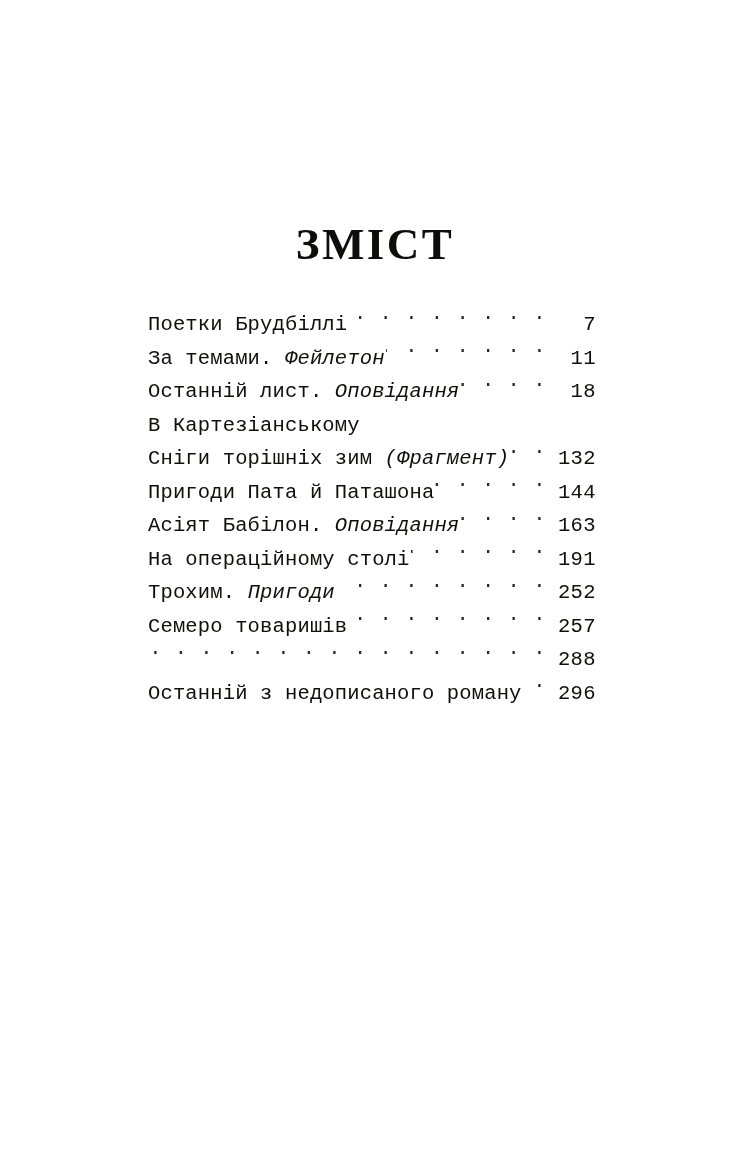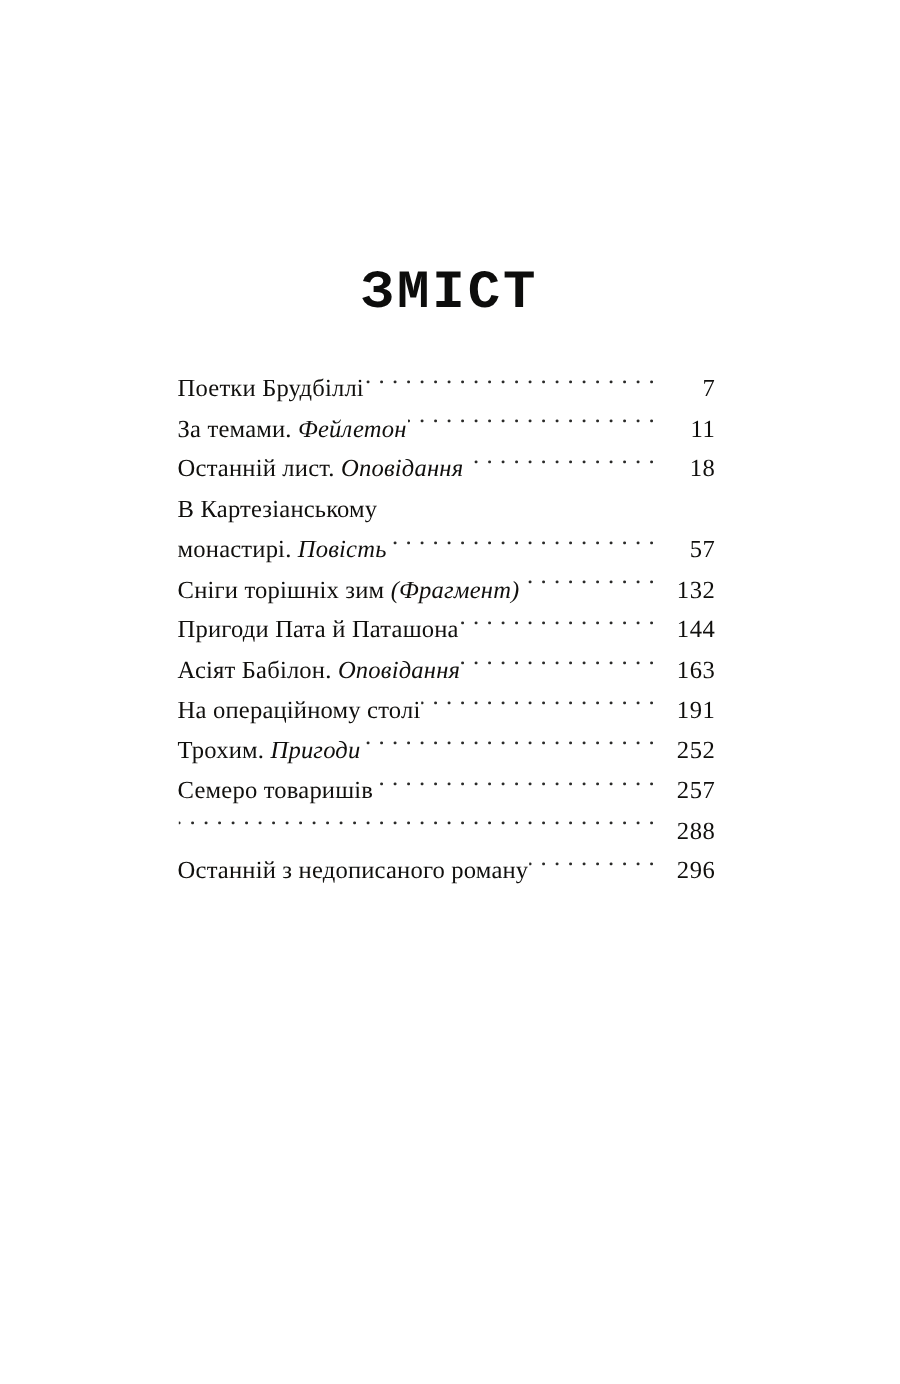--- a/index.html
+++ b/index.html
@@ -24,34 +24,35 @@
     background: #ffffff;
   }
 
   
   .toc-title {
     position: absolute;
     top: 192px;
     left: 0;
     width: 750px;
     text-align: center;
-    font-family: Liberation Mono, monospace;
+    font-family: Liberation Serif, serif;
     font-size: 45px;
     font-weight: 700;
     letter-spacing: 2.5px;
     line-height: 1;
     color: #0d0d0c;
   }
 
   
   .toc-list {
     position: absolute;
     top: 308px;
     left: 148px;
     width: 448px;
+    font-family: Liberation Mono, monospace;
   }
 
   .toc-entry {
     display: block;
     width: 100%;
     margin: 0;
     padding: 0;
   }
 
   .toc-row {
@@ -132,25 +133,20 @@
           <span class="toc-leader"></span>
           <span class="toc-page">18</span>
         </div>
       </div>
       <div class="toc-entry">
         <div class="toc-row cont-first">
           <span class="toc-label"><span>В Картезіанському</span></span>
           <span class="toc-leader"></span>
           <span class="toc-page"></span>
         </div>
-        <div class="toc-row">
-          <span class="toc-label"><span>монастирі.</span> <span class="sub">Повість</span></span>
-          <span class="toc-leader"></span>
-          <span class="toc-page">57</span>
-        </div>
       </div>
       <div class="toc-entry">
         <div class="toc-row">
           <span class="toc-label"><span>Сніги торішніх зим</span> <span class="sub">(Фрагмент)</span></span>
           <span class="toc-leader"></span>
           <span class="toc-page">132</span>
         </div>
       </div>
       <div class="toc-entry">
         <div class="toc-row">

